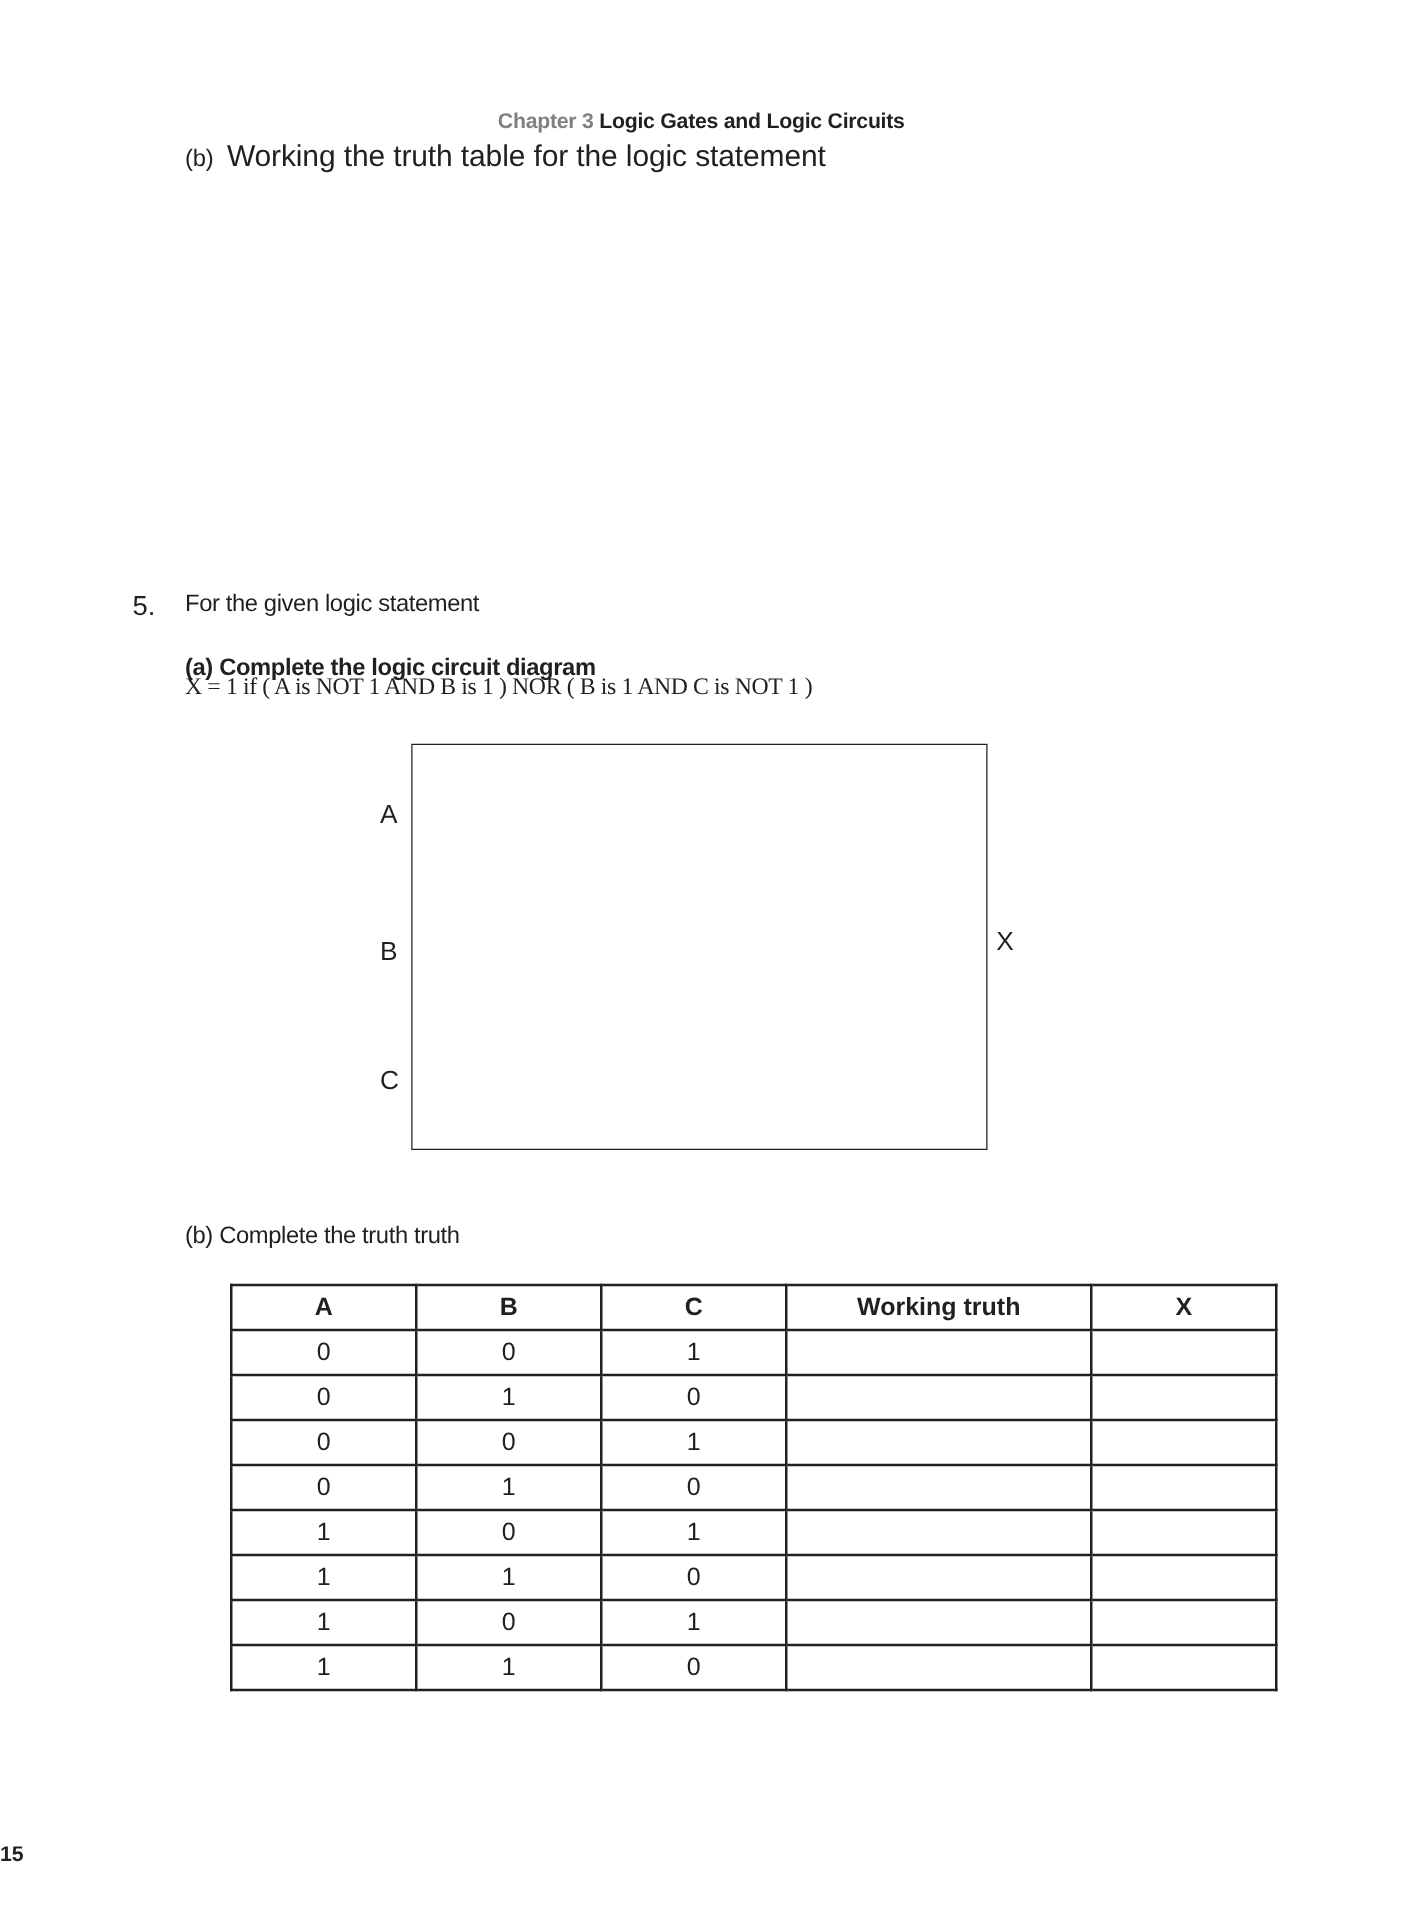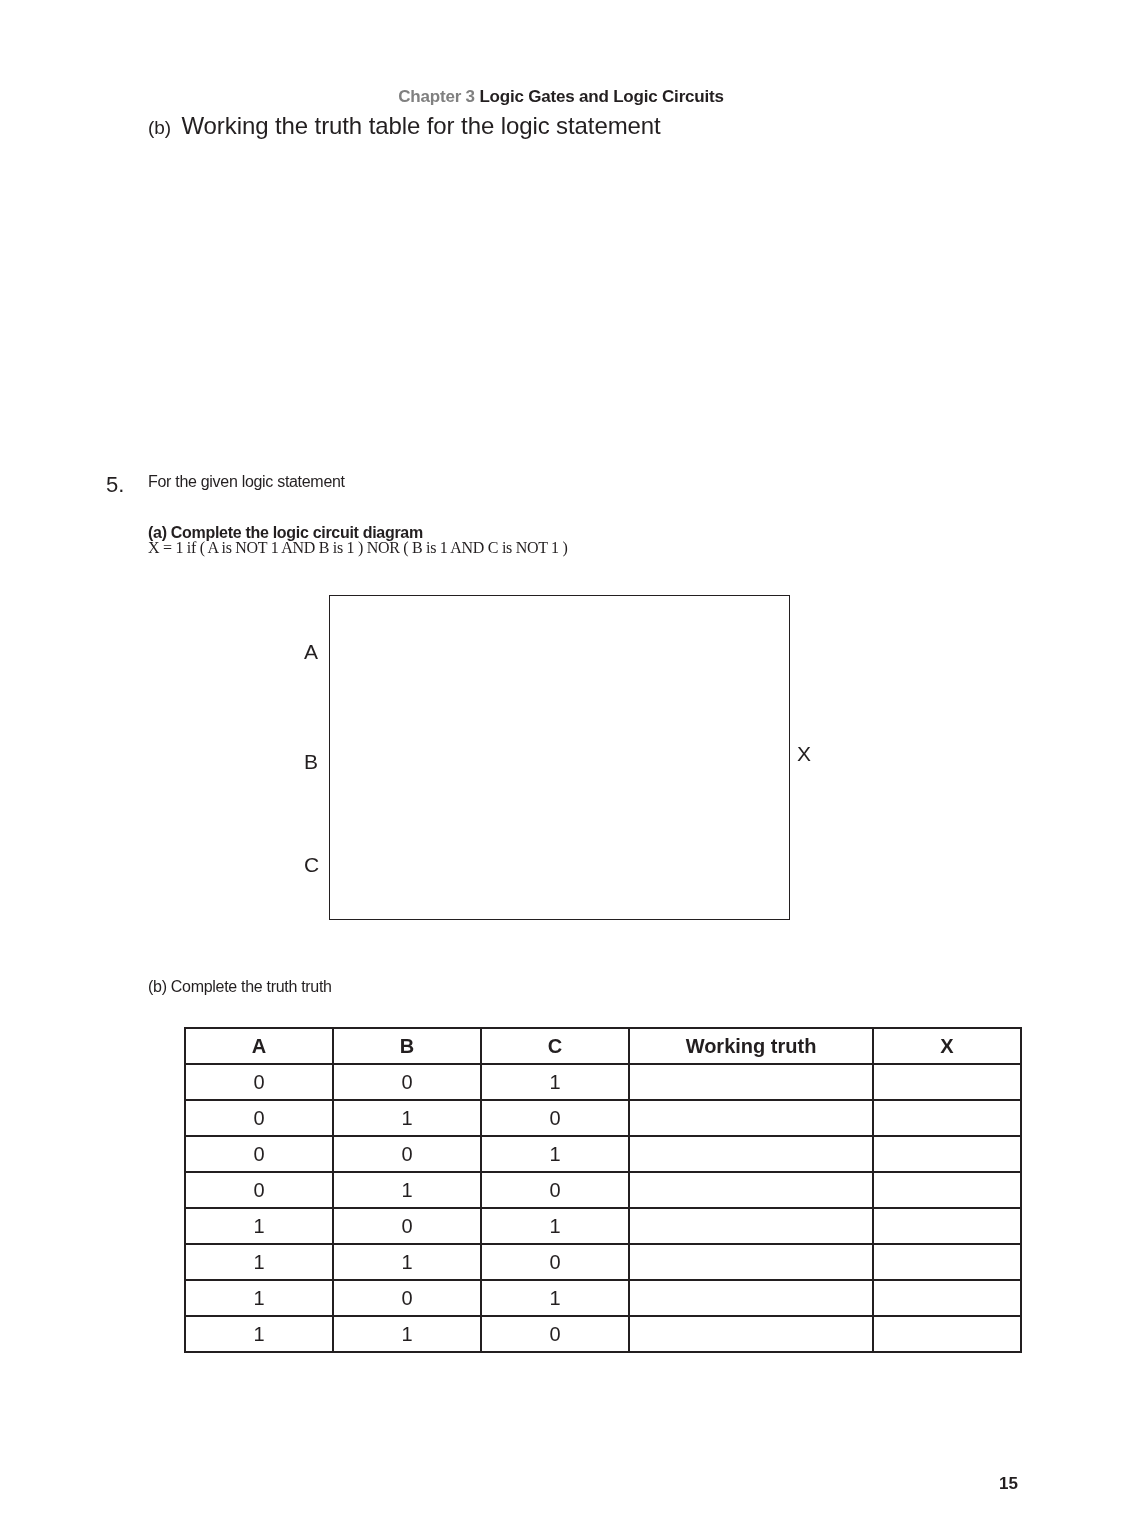--- a/index.html
+++ b/index.html
@@ -10,39 +10,39 @@
     .abs { position: absolute; }
     .header {
       left: 0; width: 1122px; top: 48px; text-align: center;
       font-size: 17px; font-weight: bold; letter-spacing: -0.2px; margin-top: 39px;
     }
     .header .chap { color: #808080; }
     .header .title { color: #231f20; }
     .q4b { left: 148px; top: 112px; font-size: 24px; letter-spacing: -0.1px; }
     .q4b .lbl { font-size: 19px; margin-right: 4px; }
     .qnum { left: 106px; top: 472px; font-size: 22px; }
-    .qline { left: 148px; font-size: 16px; letter-spacing: -0.3px; }
+    .qline { left: 148px; font-size: 19px; letter-spacing: -0.3px; }
     .circuit-box {
       left: 329px; top: 595px; width: 461px; height: 325px;
       border: 1.5px solid #231f20; box-sizing: border-box;
     }
     .pin { font-size: 21px; font-family: "Liberation Sans", sans-serif; }
     table.truth {
       position: absolute; left: 184px; top: 1027px;
       border-collapse: collapse; font-size: 20px;
     }
     table.truth td, table.truth th {
       border: 2px solid #231f20; text-align: center; padding: 0;
       height: 34px; font-weight: normal;
     }
     table.truth th { font-weight: bold; height: 34px; }
     .col-a, .col-b, .col-c { width: 146px; }
     .col-w { width: 242px; }
     .col-x { width: 146px; }
-    .pagenum { left: 0; width: 1018px; top: 1474px; text-align: right; font-size: 17px; font-weight: bold; }
+    .pagenum { left: 0; width: 1018px; top: 1474px; text-align: left; font-size: 17px; font-weight: bold; }
   </style>
 </head>
 <body>
 
 <div class="abs header">
   <span class="chap">Chapter 3</span>
   <span class="title">Logic Gates and Logic Circuits</span>
 </div>
 
 <div class="abs q4b">

